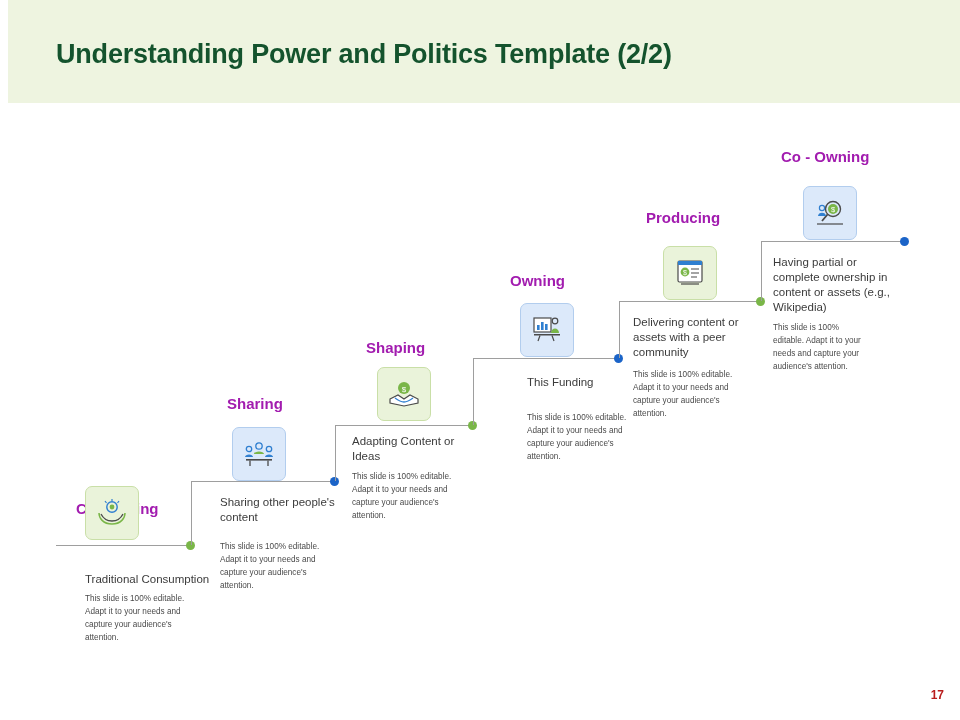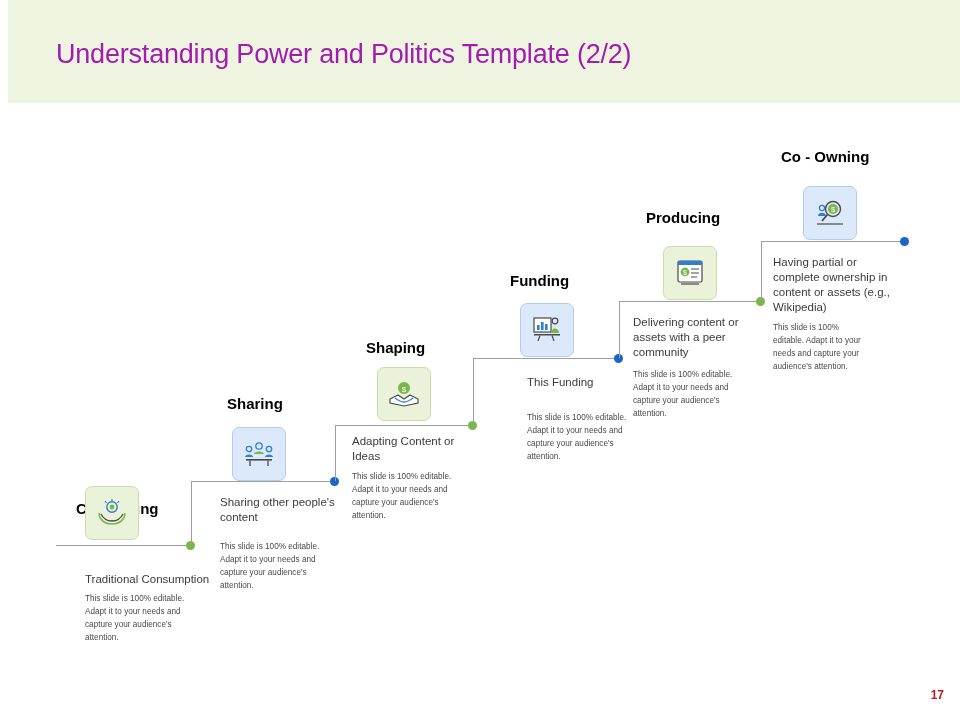--- a/index.html
+++ b/index.html
@@ -34,22 +34,22 @@
     top: 0;
     width: 8px;
     height: 103px;
     background: #ffffff;
   }
   .slide-title {
     position: absolute;
     left: 56px;
     top: 39px;
     font-size: 27px;
-    font-weight: normal;
-    color: #a21caf;
+    font-weight: bold;
+    color: #14532d;
     letter-spacing: -0.2px;
     white-space: nowrap;
   }
   
   .line {
     position: absolute;
     background: #9e9e9e;
   }
   .line.h { height: 1px; }
   .line.v { width: 1px; }
@@ -62,21 +62,21 @@
   }
   .dot.green { background: #7ab648; }
   .dot.blue  { background: #1b64c8; }
 
   
   .step { position: absolute; }
   .step-title {
     position: absolute;
     font-size: 15px;
     font-weight: bold;
-    color: #000000;
+    color: #a21caf;
     white-space: nowrap;
   }
   .step-heading {
     position: absolute;
     font-size: 11.5px;
     color: #3b3b3b;
     line-height: 15px;
     width: 130px;
   }
   .step-body {
@@ -184,21 +184,21 @@
         <text x="17" y="14.5" font-size="8" fill="#ffffff" text-anchor="middle" font-family="Liberation Sans, sans-serif">$</text>
         <path d="M3 22 L11 18 L17 22 L23 18 L31 22 L31 26 L17 29 L3 26 Z" fill="#ffffff" stroke="#4a4a4a" stroke-width="1.2"></path>
         <path d="M8 21 C12 24 14 25 17 25 C20 25 22 24 26 21" fill="none" stroke="#2f7fd0" stroke-width="1.3"></path>
       </svg>
     </div>
     <div class="step-heading" style="left:352px; top:434px;">Adapting Content or Ideas</div>
     <div class="step-body" style="left:352px; top:470px;">This slide is 100% editable. Adapt it to your needs and capture your audience's attention.</div>
   </div>
 
   <div class="step">
-    <div class="step-title" style="left:510px; top:272px;">Funding</div>
+    <div class="step-title" style="left:510px; top:272px;">Owning</div>
     <div class="icon-tile tile-blue" style="left:520px; top:303px;">
       <svg width="34" height="34" viewBox="0 0 34 34">
         <rect x="4" y="5" width="17" height="14" fill="#ffffff" stroke="#4a4a4a" stroke-width="1.2"></rect>
         <rect x="7" y="12" width="2.6" height="5" fill="#2f7fd0"></rect>
         <rect x="11" y="9" width="2.6" height="8" fill="#2f7fd0"></rect>
         <rect x="15" y="11" width="2.6" height="6" fill="#2f7fd0"></rect>
         <circle cx="25" cy="8" r="2.8" fill="none" stroke="#4a4a4a" stroke-width="1.2"></circle>
         <path d="M21 20 C21 14 29 14 29 20 Z" fill="#7ab648"></path>
         <rect x="4" y="21" width="26" height="1.5" fill="#4a4a4a"></rect>
         <path d="M10 22.5 L8 28 M22 22.5 L24 28" stroke="#4a4a4a" stroke-width="1.2"></path>

